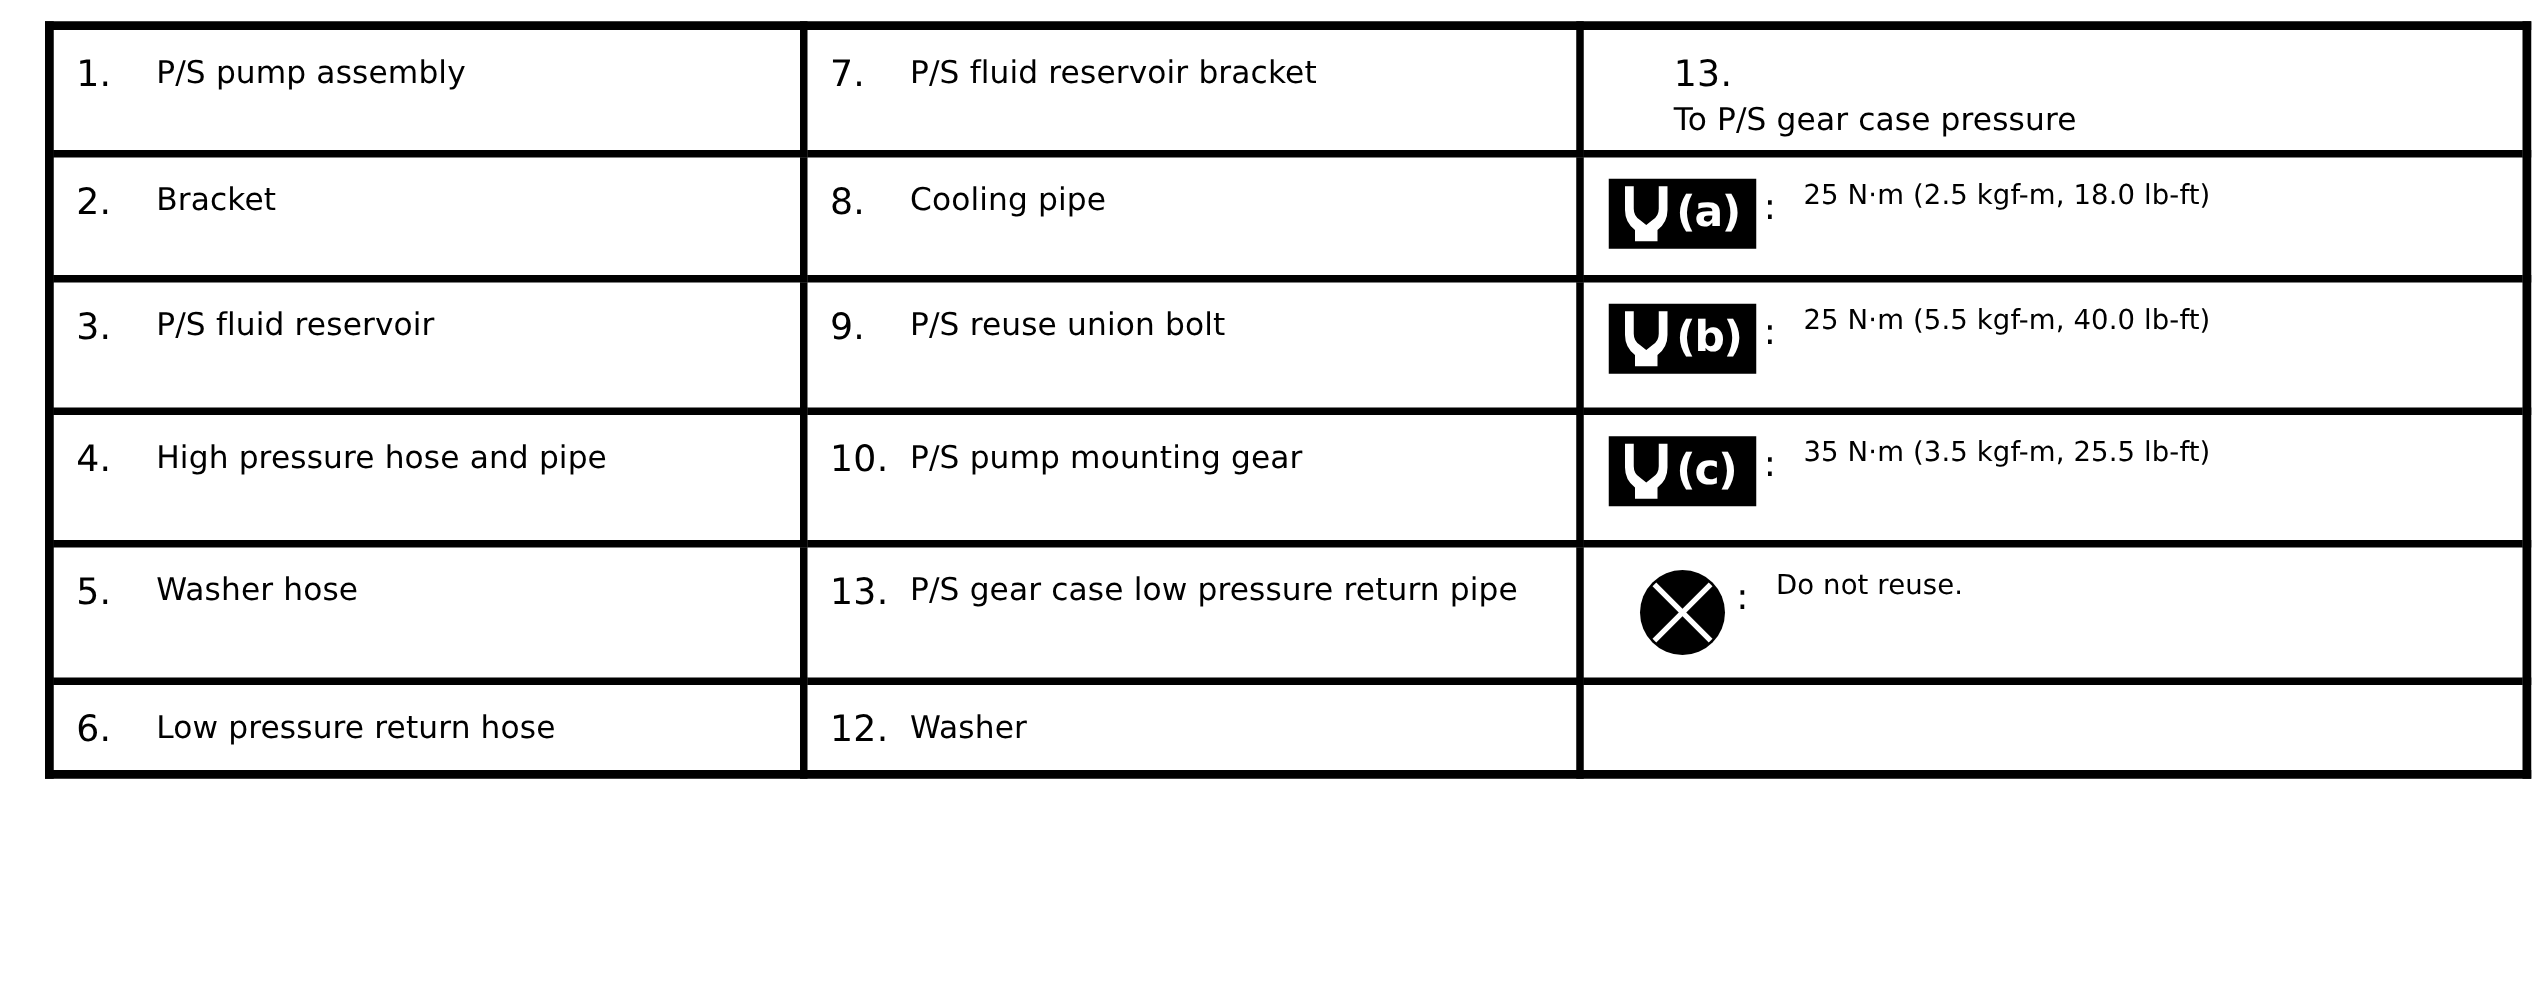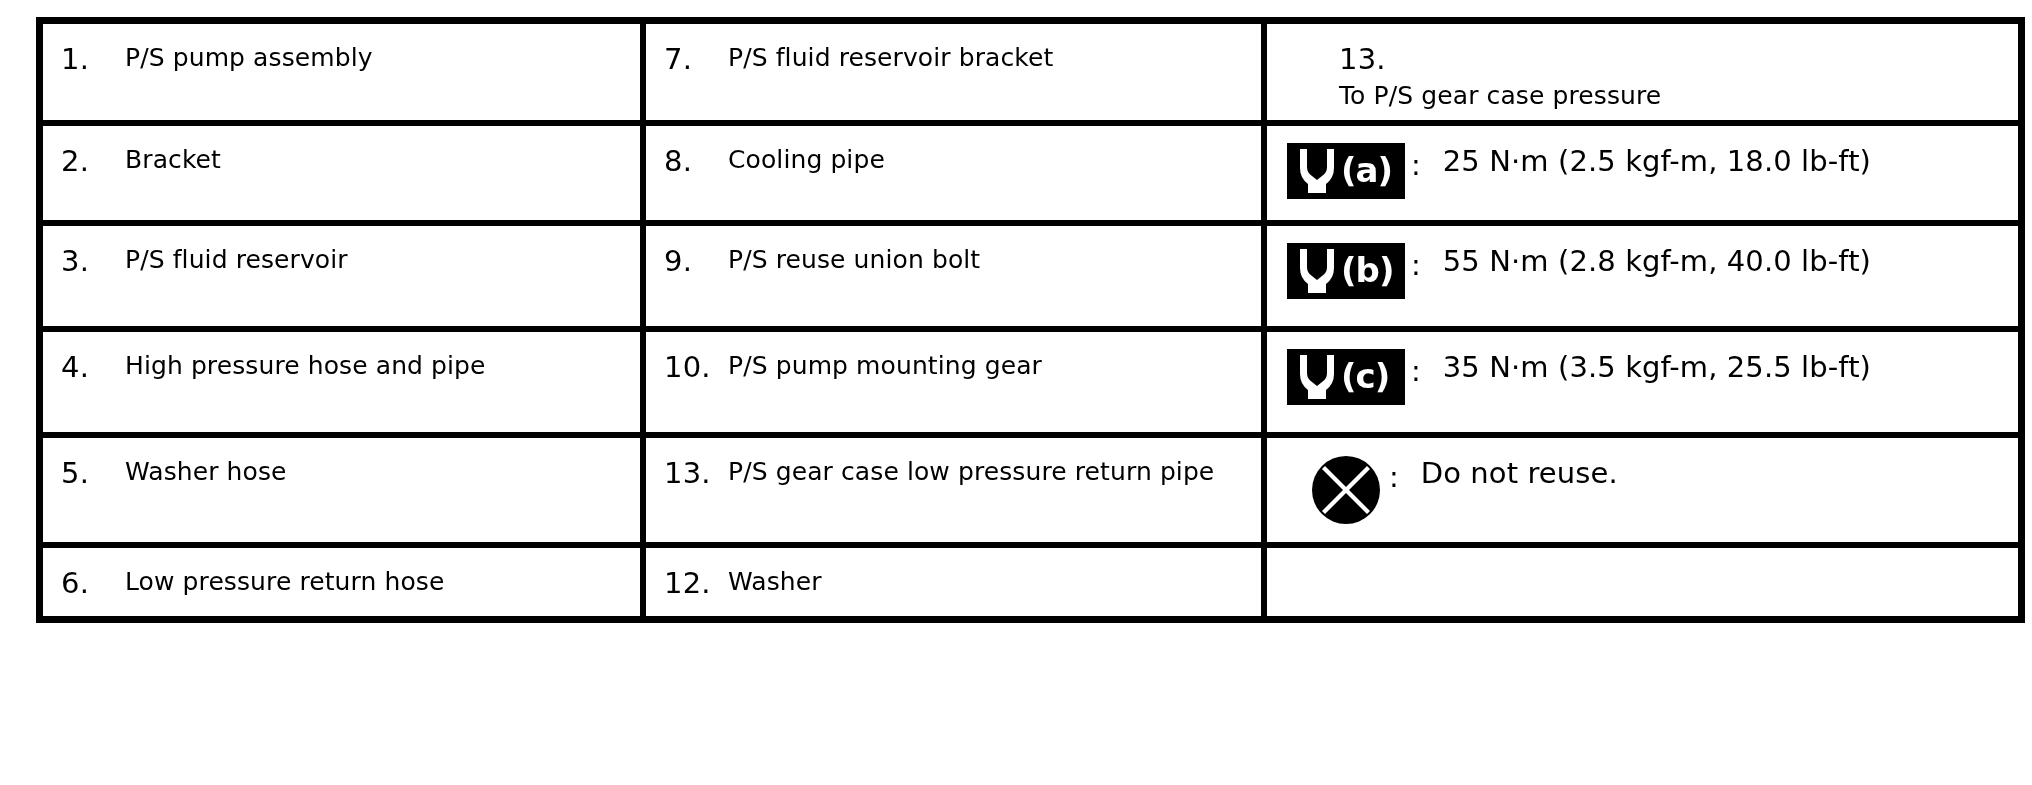--- a/index.html
+++ b/index.html
@@ -96,21 +96,21 @@
     padding-top: 3px;
   }
   .spec .colon {
     font-size: 29px;
     line-height: 1.2;
     padding: 8px 0 0 6px;
     flex: 0 0 auto;
   }
   .spec .value {
     flex: 1 1 auto;
-    font-size: 29px;
+    font-size: 22px;
     line-height: 1.32;
     padding-left: 22px;
     padding-top: 2px;
     letter-spacing: 0.1px;
     white-space: pre-line;
   }
 
   
   .torque-badge {
     width: 118px;
@@ -224,21 +224,21 @@
           <div class="spec">
             <span class="sym-wrap">
               <span class="torque-badge">
                 <svg class="wrench" viewBox="0 0 46 48" xmlns="http://www.w3.org/2000/svg">
                   <path fill="#ffffff" d="M6 2 L13 2 L13 20 Q13 26 18 29 L23 33 L28 29 Q33 26 33 20 L33 2 L40 2 L40 21 Q40 31 32 37 L32 46 L14 46 L14 37 Q6 31 6 21 Z"></path>
                 </svg>
                 <span class="letter">(b)</span>
               </span>
             </span>
             <span class="colon">:</span>
-            <span class="value">55 N·m (2.8 kgf-m, 40.0 lb-ft)</span>
+            <span class="value">25 N·m (5.5 kgf-m, 40.0 lb-ft)</span>
           </div>
         </td>
       </tr>
 
       <tr class="r-4">
         <td class="col-1">
           <div class="item">
             <span class="num">4.</span>
             <span class="txt">High pressure hose and pipe</span>
           </div>

